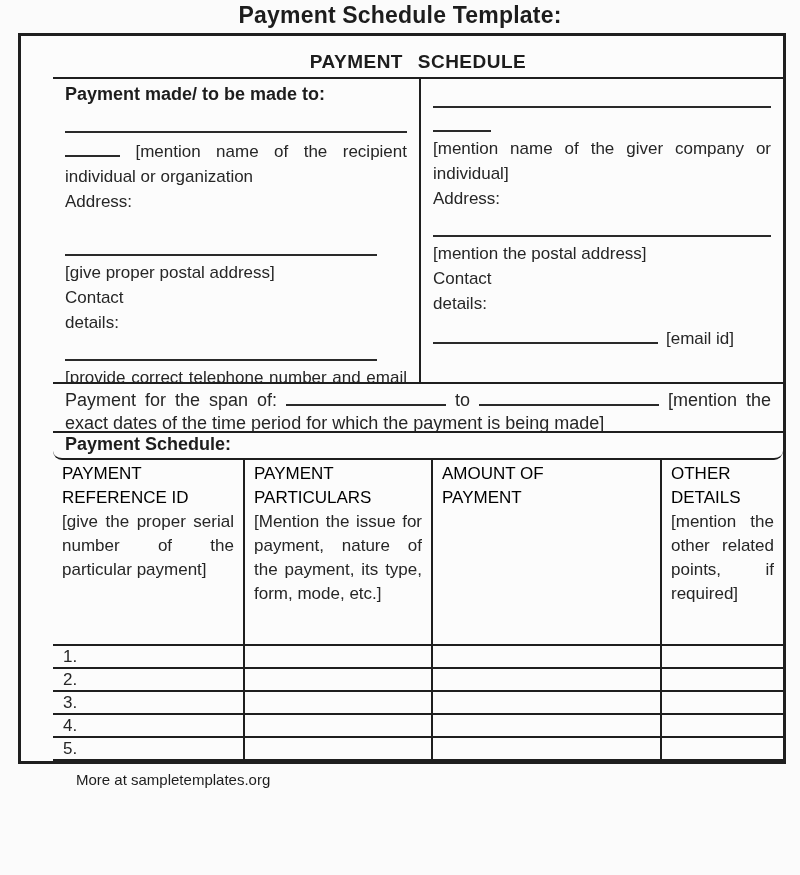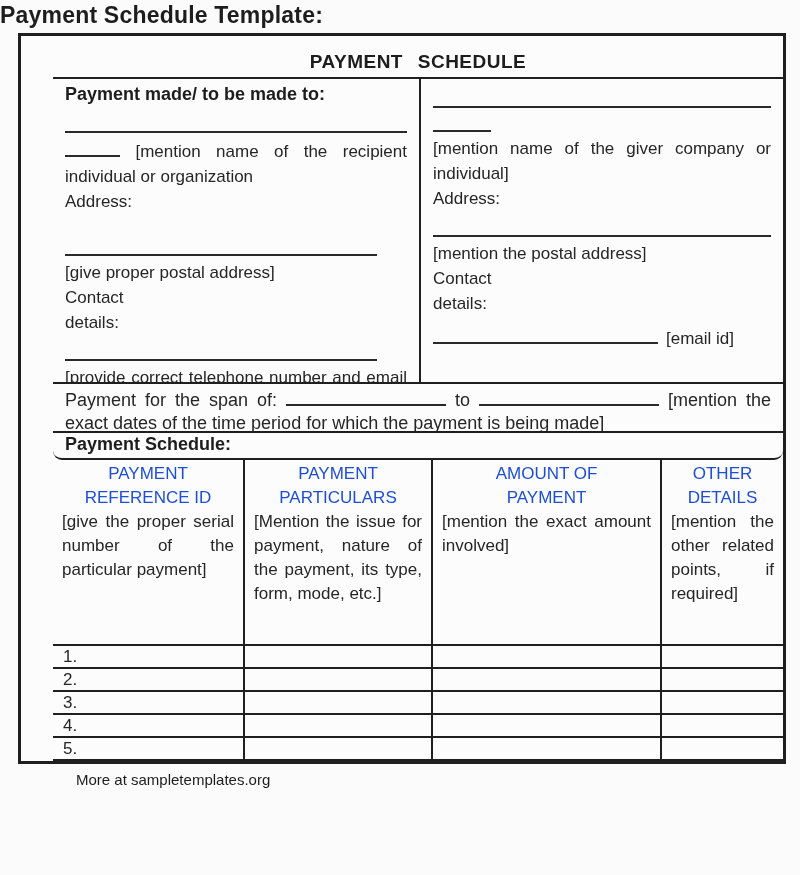--- a/index.html
+++ b/index.html
@@ -5,21 +5,21 @@
   * { box-sizing: border-box; margin: 0; padding: 0; }
   html, body {
     width: 800px;
     background: #fbfbfb;
     color: #262626;
     font-family: "Liberation Sans", "DejaVu Sans", sans-serif;
   }
   .page { width: 800px; height: 875px; padding-top: 2px; overflow: hidden; }
 
   .doc-title {
-    text-align: left;
+    text-align: center;
     font-size: 23px;
     font-weight: bold;
     color: #1d1d1d;
     margin-bottom: 4px;
     letter-spacing: 0.2px;
   }
 
   .box {
     margin-left: 18px;
     width: 768px;
@@ -109,21 +109,21 @@
   .thead { display: flex; height: 186px; border-bottom: 2px solid #1f1f1f; overflow: hidden; }
   .th {
     padding: 2px 9px;
     font-size: 17px;
     line-height: 24px;
   }
   .c1 { width: 192px; border-right: 2px solid #1f1f1f; }
   .c2 { width: 188px; border-right: 2px solid #1f1f1f; }
   .c3 { width: 229px; border-right: 2px solid #1f1f1f; }
   .c4 { flex: 1; }
-  .th-title { text-align: center; color: #1d4ed8; }
+  .th-title { text-align: left; color: #000000; }
   .th-note  { text-align: justify; }
 
   .trow { display: flex; height: 23px; border-bottom: 2px solid #1f1f1f; font-size: 17px; }
   .cell { padding: 0 10px; line-height: 21px; }
 
   
   .tfoot {
     padding: 5px 12px 0 12px;
     font-size: 18px;
     line-height: 25px;
@@ -204,21 +204,20 @@
         <div class="th-note">[give the proper serial number of the particular payment]</div>
       </div>
       <div class="th c2">
         <div class="th-title">PAYMENT</div>
         <div class="th-title">PARTICULARS</div>
         <div class="th-note">[Mention the issue for payment, nature of the payment, its type, form, mode, etc.]</div>
       </div>
       <div class="th c3">
         <div class="th-title">AMOUNT OF</div>
         <div class="th-title">PAYMENT</div>
-        <div class="th-note">[mention the exact amount involved]</div>
       </div>
       <div class="th c4">
         <div class="th-title">OTHER</div>
         <div class="th-title">DETAILS</div>
         <div class="th-note">[mention the other related points, if required]</div>
       </div>
     </div>
 
     <div class="trow">
       <div class="cell c1">1.</div>

